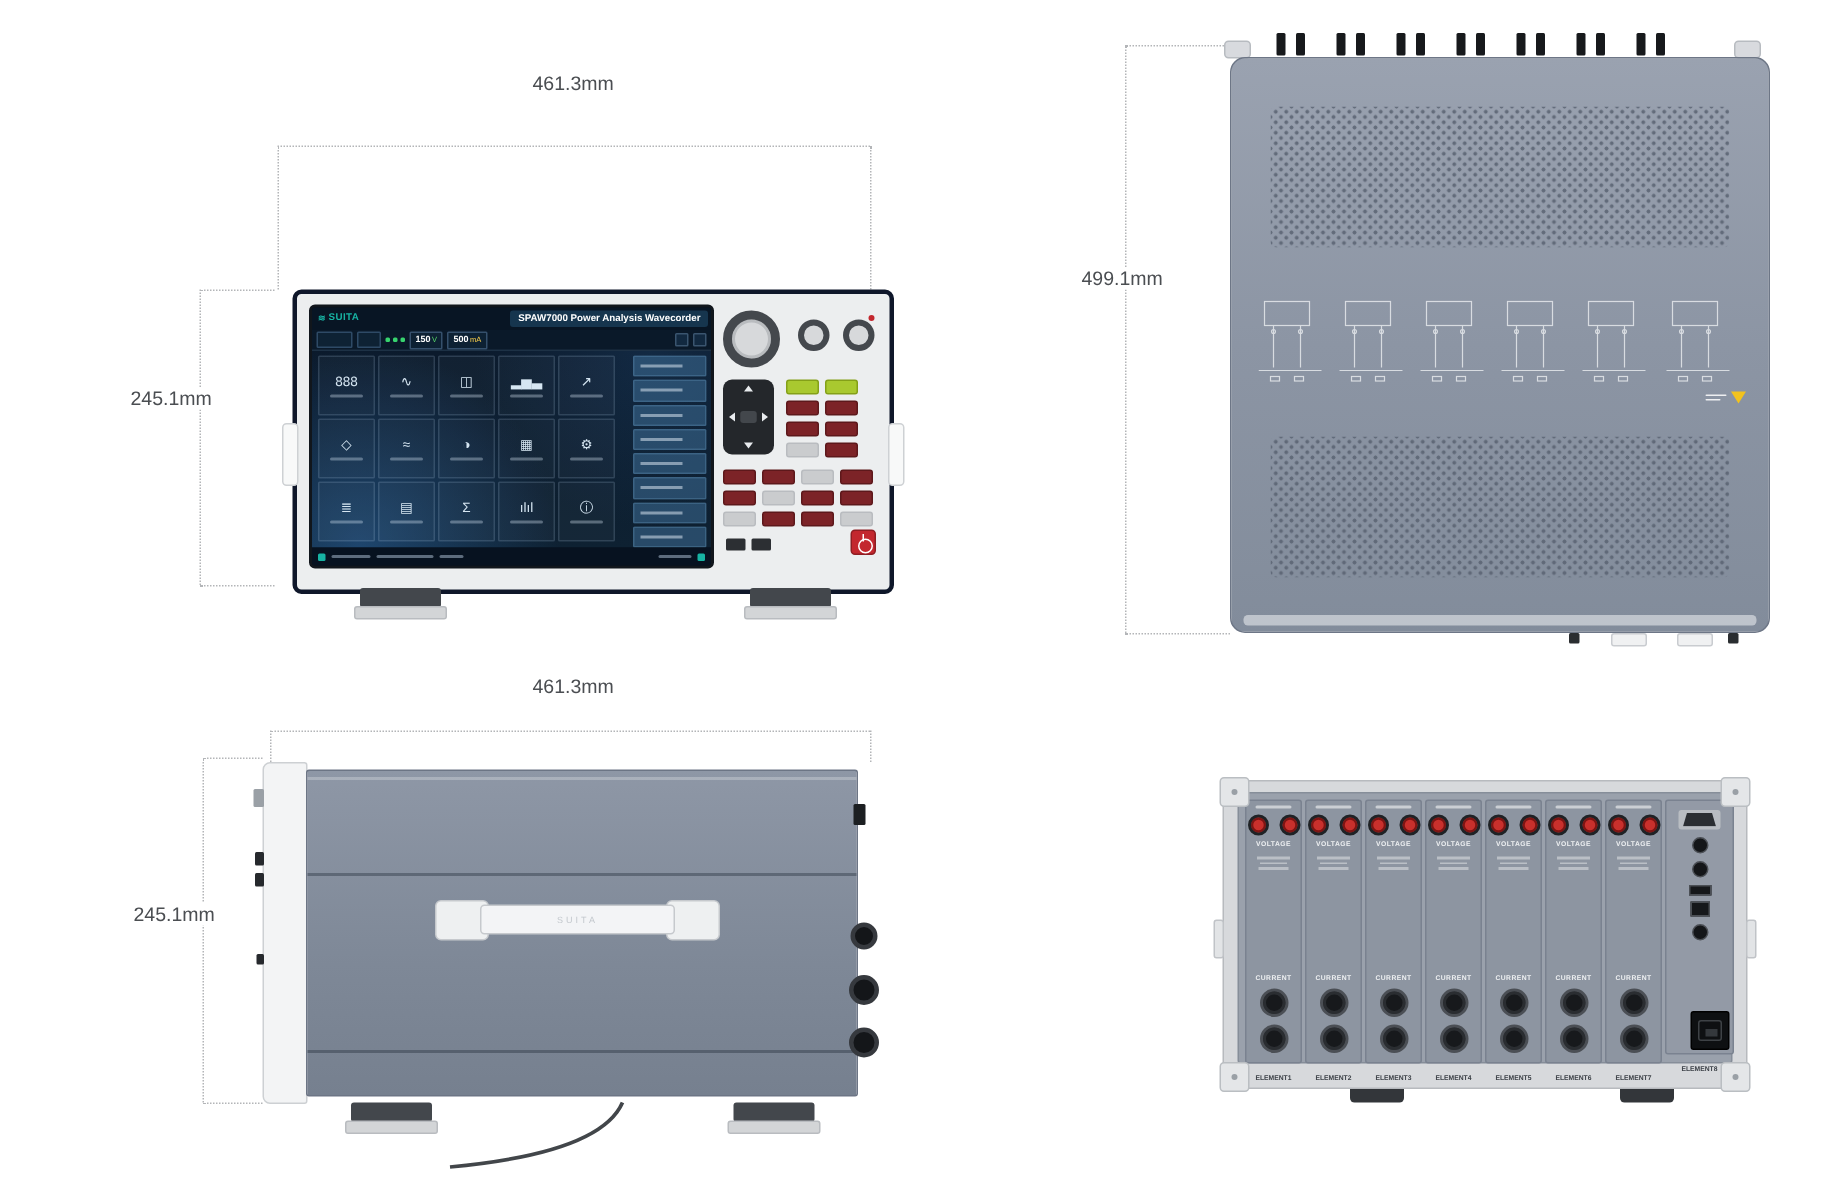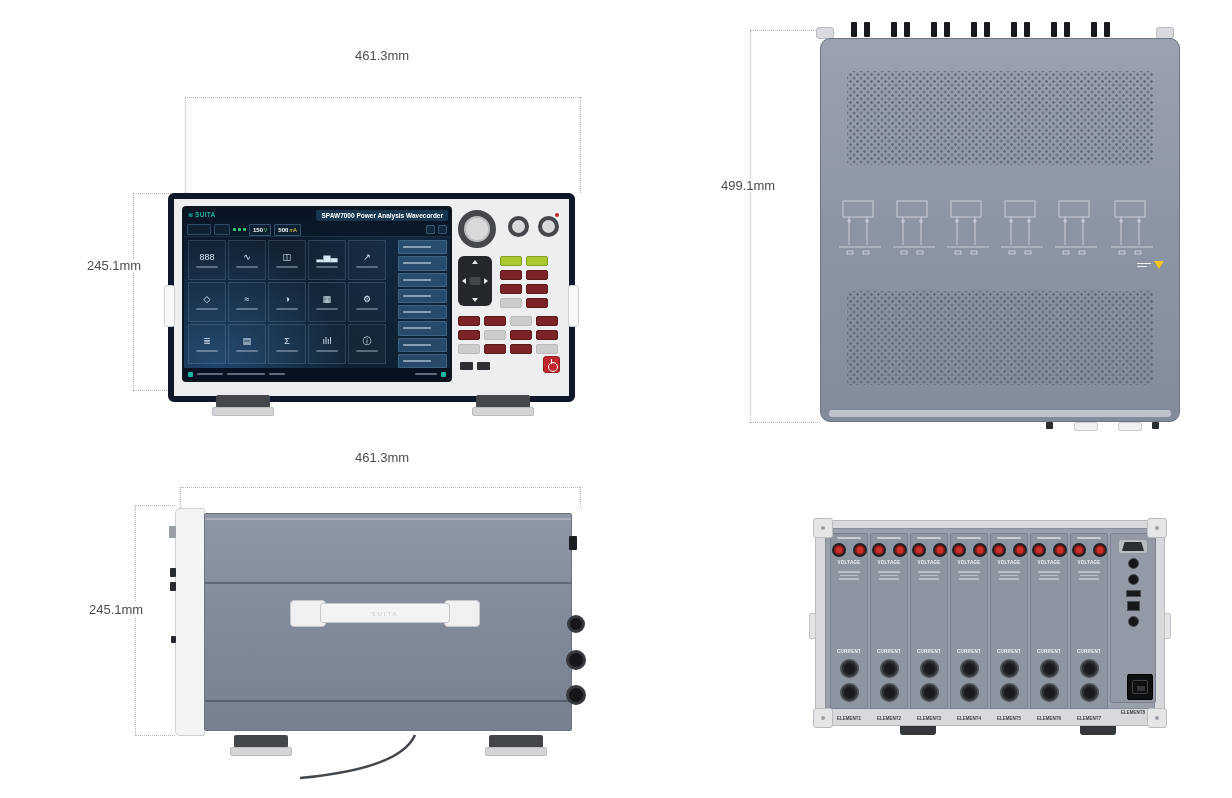--- a/index.html
+++ b/index.html
@@ -13,22 +13,22 @@
   .dh{position:absolute;border-top:1px dotted #b3b5b8;height:0;}
   .dv{position:absolute;border-left:1px dotted #b3b5b8;width:0;}
 
   
   .foot{position:absolute;width:62px;height:22px;}
   .foot .ftop{position:absolute;left:4px;top:0;width:54px;height:13px;background:#43474c;border-radius:2px;}
   .foot .fbase{position:absolute;left:0;top:12px;width:62px;height:9px;background:#d3d5d7;border:1px solid #b9bcc0;border-radius:2px;box-sizing:border-box;}
 
   
   #front{position:absolute;left:80px;top:40px;width:530px;height:400px;}
-  .fv-device{position:absolute;left:88px;top:153px;width:395px;height:197px;background:var(--panel-light,#eceeef);
-             border:6px solid #0f172a;border-radius:6px;}
+  .fv-device{position:absolute;left:115px;top:153px;width:395px;height:197px;background:var(--panel-light,#eceeef);
+             border:3px solid #0f172a;border-radius:6px;}
   .fv-tab{position:absolute;width:9px;height:40px;background:#f8f9f9;border:1px solid #ced1d4;border-radius:3px;top:86px;}
   .fv-tab.l{left:-10px;} .fv-tab.r{right:-10px;}
 
   .fv-screen{position:absolute;left:8px;top:7px;width:266px;height:172px;background:#06101d;border-radius:4px;
              border:2px solid #11161c;overflow:hidden;}
   .scr-header{position:absolute;left:0;top:0;right:0;height:15px;background:#081524;}
   .scr-brand{position:absolute;left:4px;top:3px;font-size:6.5px;font-weight:bold;color:var(--accent-teal,#17b3a3);letter-spacing:.3px;}
   .scr-brand-icon{position:absolute;left:-0px;top:0;font-size:6px;color:var(--accent-teal,#17b3a3);}
   .scr-brand-txt{margin-left:7px;}
   .scr-title{position:absolute;right:2px;top:2px;height:11px;line-height:11px;background:#16354e;color:#fff;

